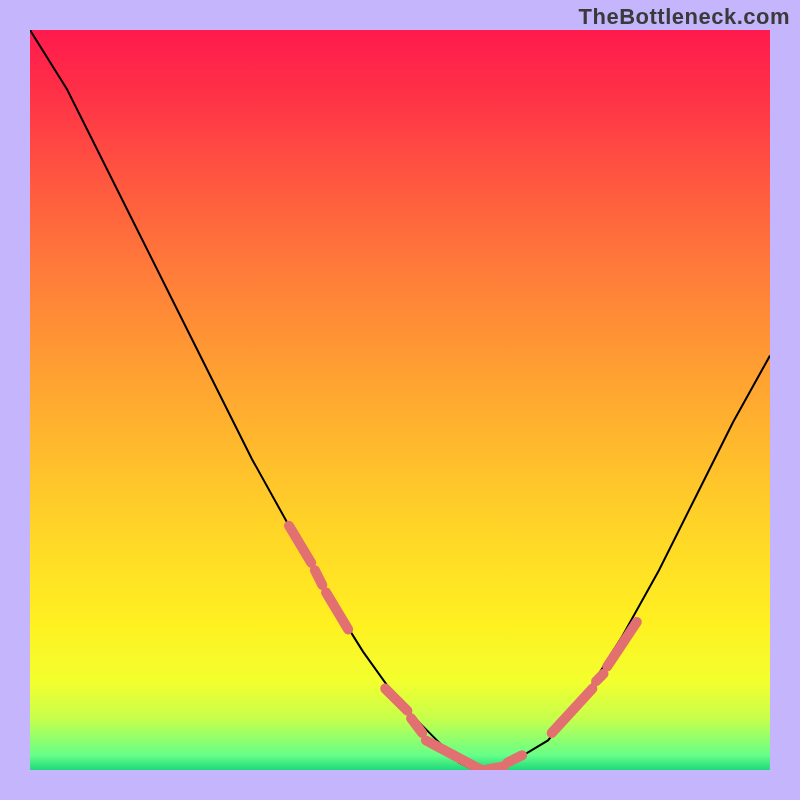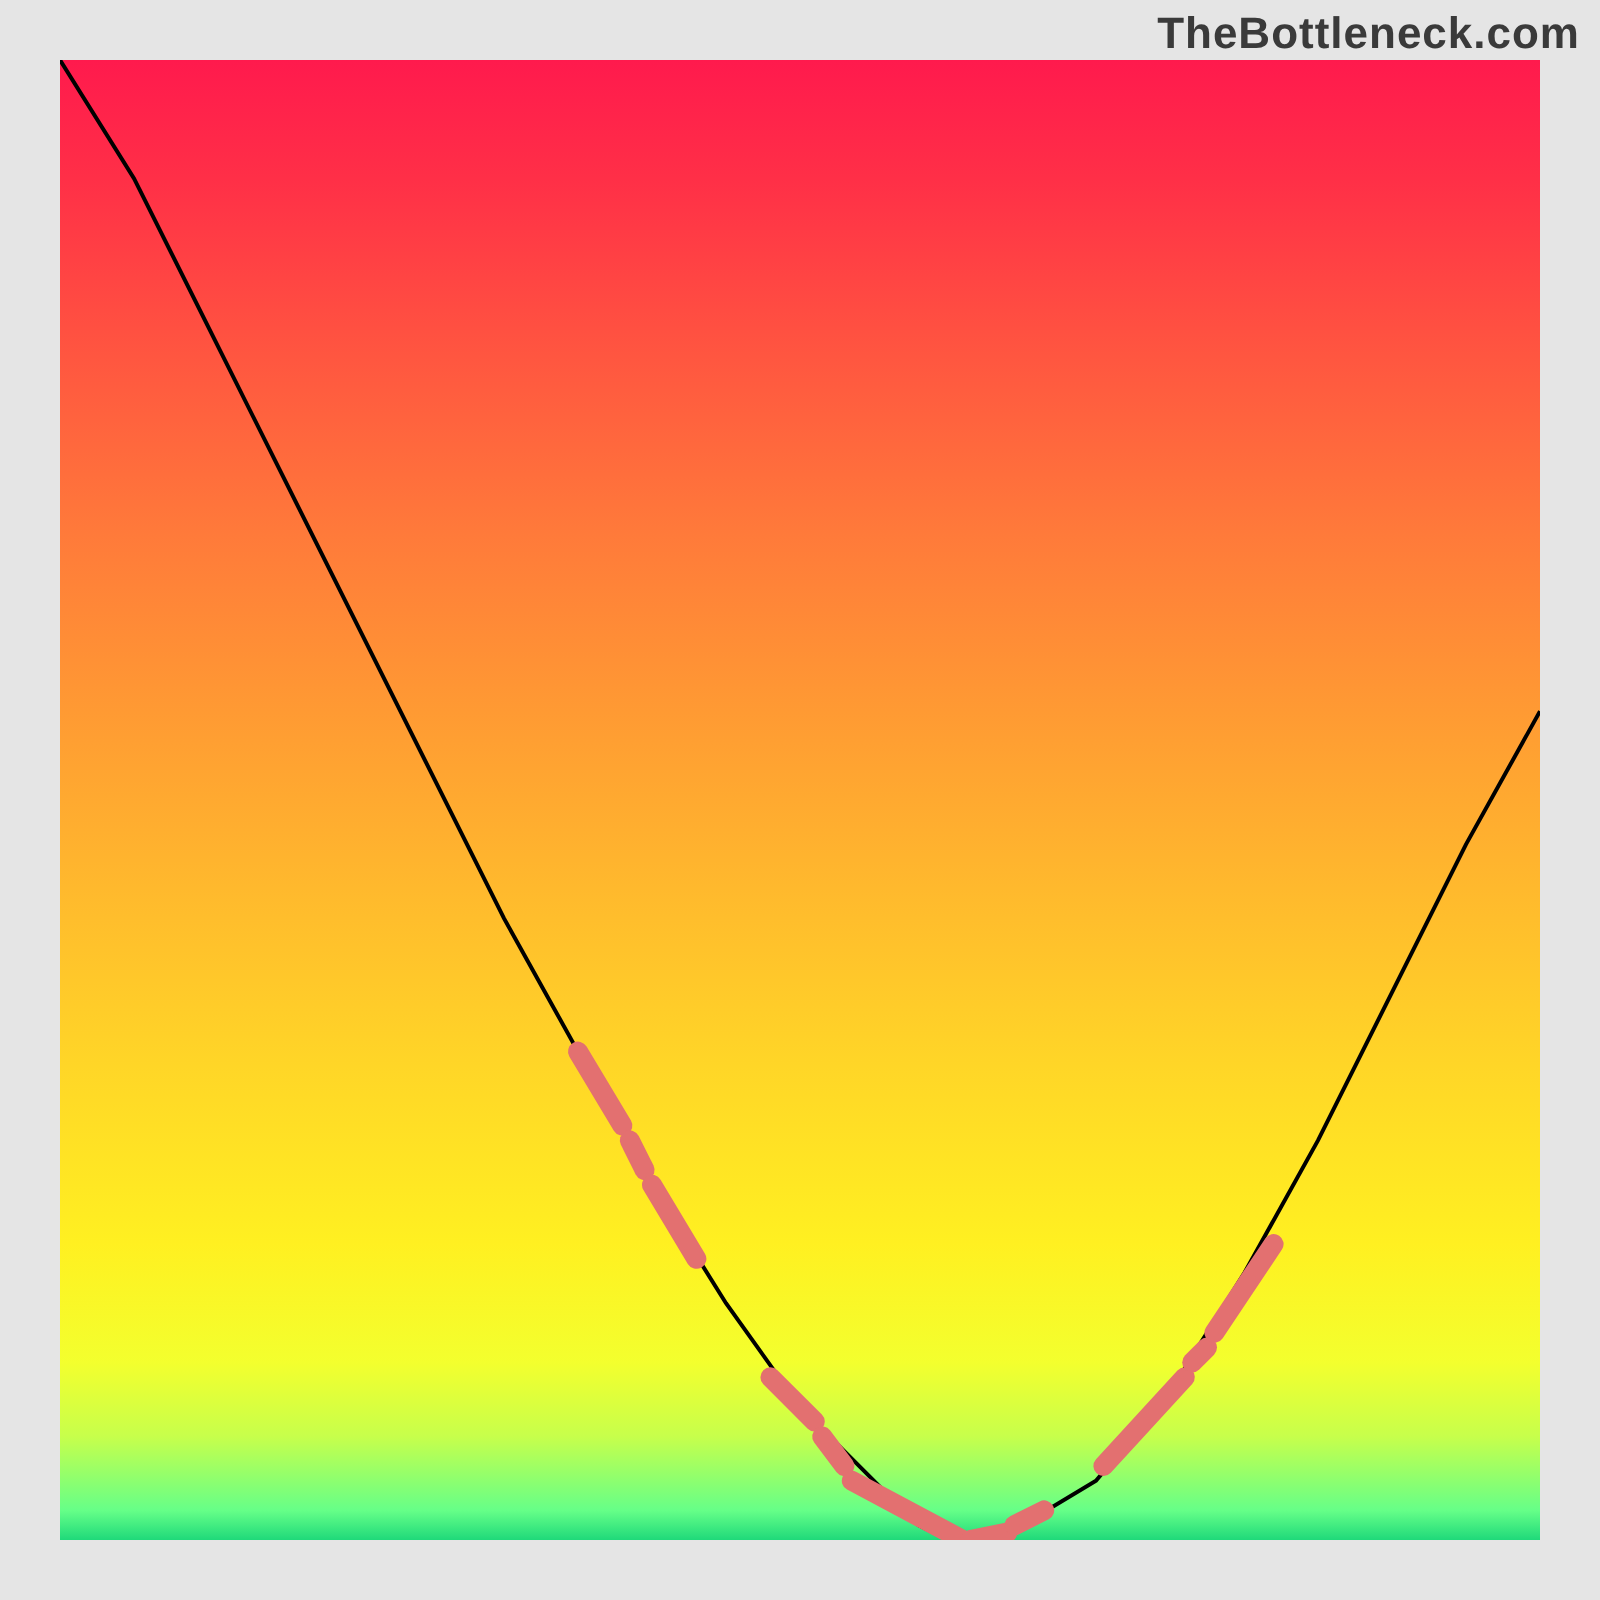--- a/index.html
+++ b/index.html
@@ -8,21 +8,21 @@
     width: 800px;
     height: 800px;
     background: #000;
     font-family: Arial, Helvetica, sans-serif;
     overflow: hidden;
   }
   .frame {
     position: relative;
     width: 800px;
     height: 800px;
-    background: #e5e5e5;
+    background: #c4b5fd;
   }
   .watermark {
     position: absolute;
     top: 4px;
     right: 10px;
     color: #3a3a3a;
     font-size: 22px;
     font-weight: bold;
     letter-spacing: 0.5px;
     user-select: none;

